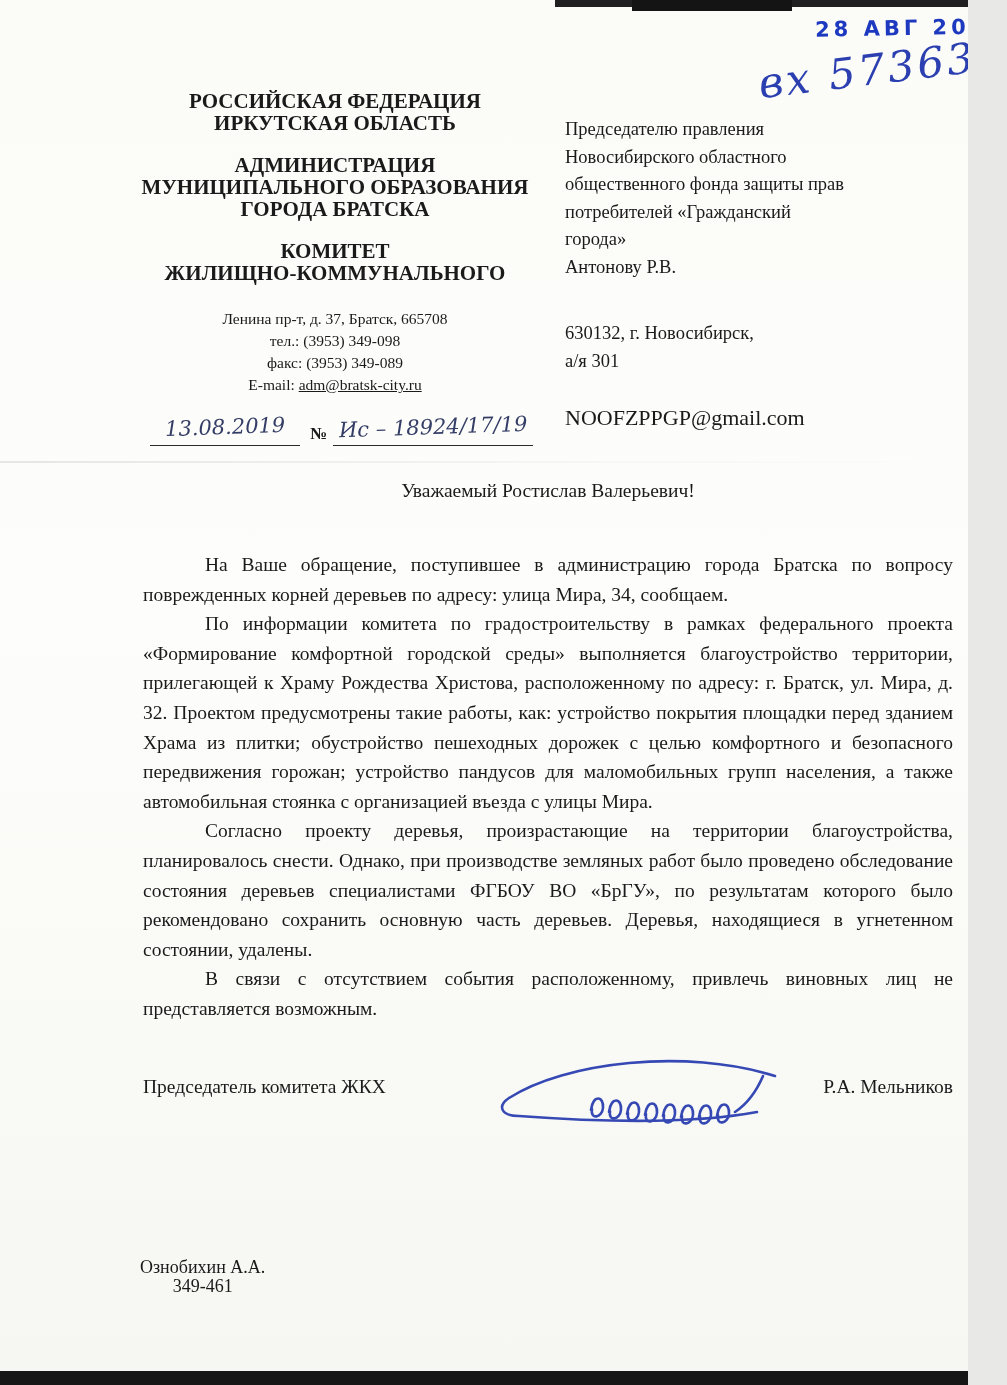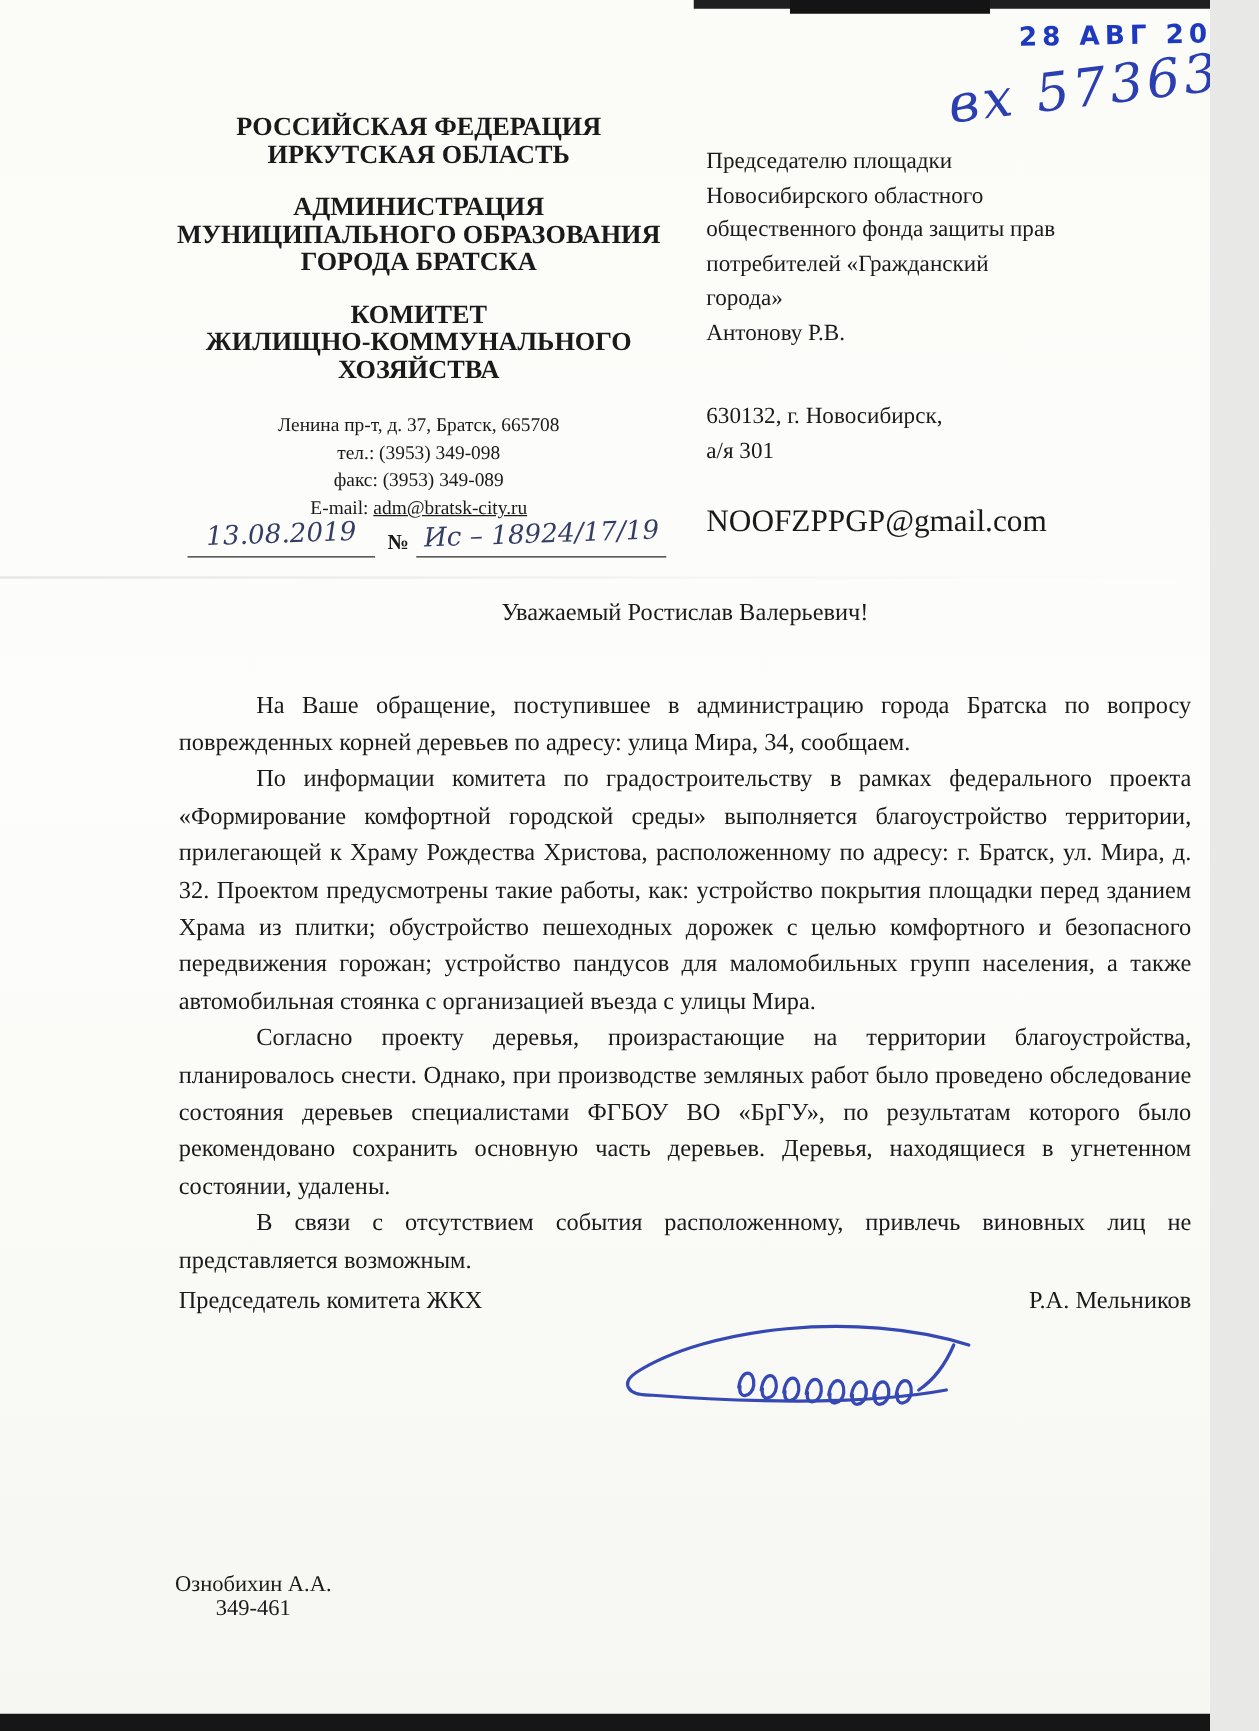--- a/index.html
+++ b/index.html
@@ -68,38 +68,38 @@
   .ref-slot.num-slot{width:200px;}
   .ref-hand{font-size:21px;color:#343d66;display:inline-block;transform:rotate(-2deg);white-space:nowrap;}
   .no-sign{margin:0 6px 2px 10px;font-weight:bold;font-size:17px;}
 
   
   .addressee{
     position:absolute;left:565px;top:116px;width:395px;
     font-size:18.5px;line-height:27.5px;
   }
   .addressee .addr{margin-top:39px;}
-  .addressee .mail{margin-top:29px;font-size:25px;}
+  .addressee .mail{margin-top:29px;font-size:22px;}
 
   
   .salutation{
     position:absolute;left:143px;top:480px;width:810px;
     text-align:center;font-size:19.5px;
   }
   .letter-body{
     position:absolute;left:143px;top:530px;width:810px;
     font-size:19.5px;line-height:29.6px;
     text-align:justify;
     margin-top:20px;
   }
   .letter-body p{margin:0;text-indent:62px;}
 
   
   .signature-row{
-    position:absolute;left:143px;top:1030px;width:810px;
+    position:absolute;left:143px;top:1076px;width:810px;
     display:flex;justify-content:space-between;align-items:baseline;
     font-size:19.5px;
   }
   .signature-svg{position:absolute;left:495px;top:1046px;}
 
   
   .footer{
     position:absolute;left:140px;top:1258px;
     font-size:18px;line-height:19px;text-align:center;
   }
@@ -123,38 +123,37 @@
       <div class="b">ИРКУТСКАЯ ОБЛАСТЬ</div>
     </div>
     <div class="grp">
       <div class="b">АДМИНИСТРАЦИЯ</div>
       <div class="b">МУНИЦИПАЛЬНОГО ОБРАЗОВАНИЯ</div>
       <div class="b">ГОРОДА БРАТСКА</div>
     </div>
     <div class="grp">
       <div class="b">КОМИТЕТ</div>
       <div class="b">ЖИЛИЩНО-КОММУНАЛЬНОГО</div>
-      <div class="b">ХОЗЯЙСТВА</div>
     </div>
     <div class="contacts">
       <div>Ленина пр-т, д. 37, Братск, 665708</div>
       <div>тел.: (3953) 349-098</div>
       <div>факс: (3953) 349-089</div>
       <div class="email"><span>E-mail: </span><a>adm@bratsk-city.ru</a></div>
     </div>
   </div>
 
   <div class="ref-line">
     <span class="ref-slot date-slot"><span class="hand ref-hand">13.08.2019</span></span>
     <span class="no-sign">№</span>
     <span class="ref-slot num-slot"><span class="hand ref-hand">Ис – 18924/17/19</span></span>
   </div>
 
   <div class="addressee">
-    <div>Председателю площадки</div>
+    <div>Председателю правления</div>
     <div>Новосибирского областного</div>
     <div>общественного фонда защиты прав</div>
     <div>потребителей «Гражданский</div>
     <div>города»</div>
     <div>Антонову Р.В.</div>
     <div class="addr">
       <div>630132, г. Новосибирск,</div>
       <div>а/я 301</div>
     </div>
     <div class="mail">NOOFZPPGP@gmail.com</div>

